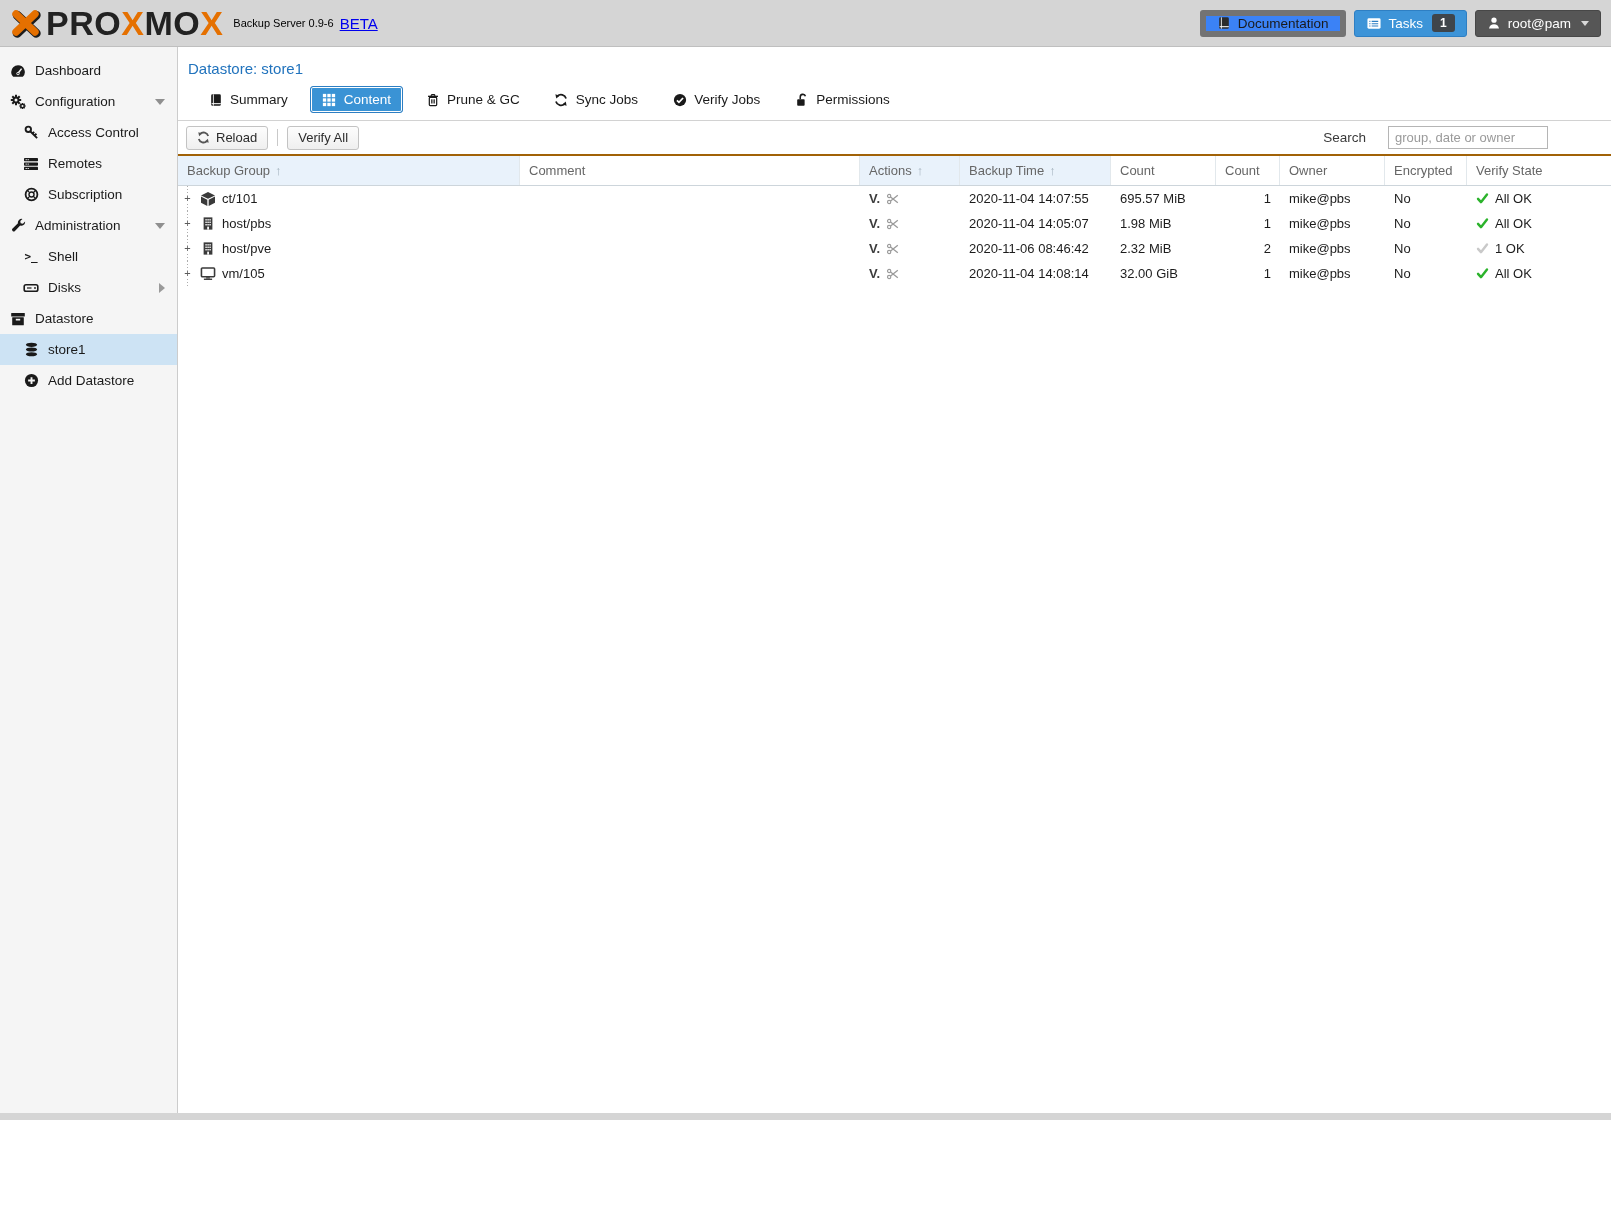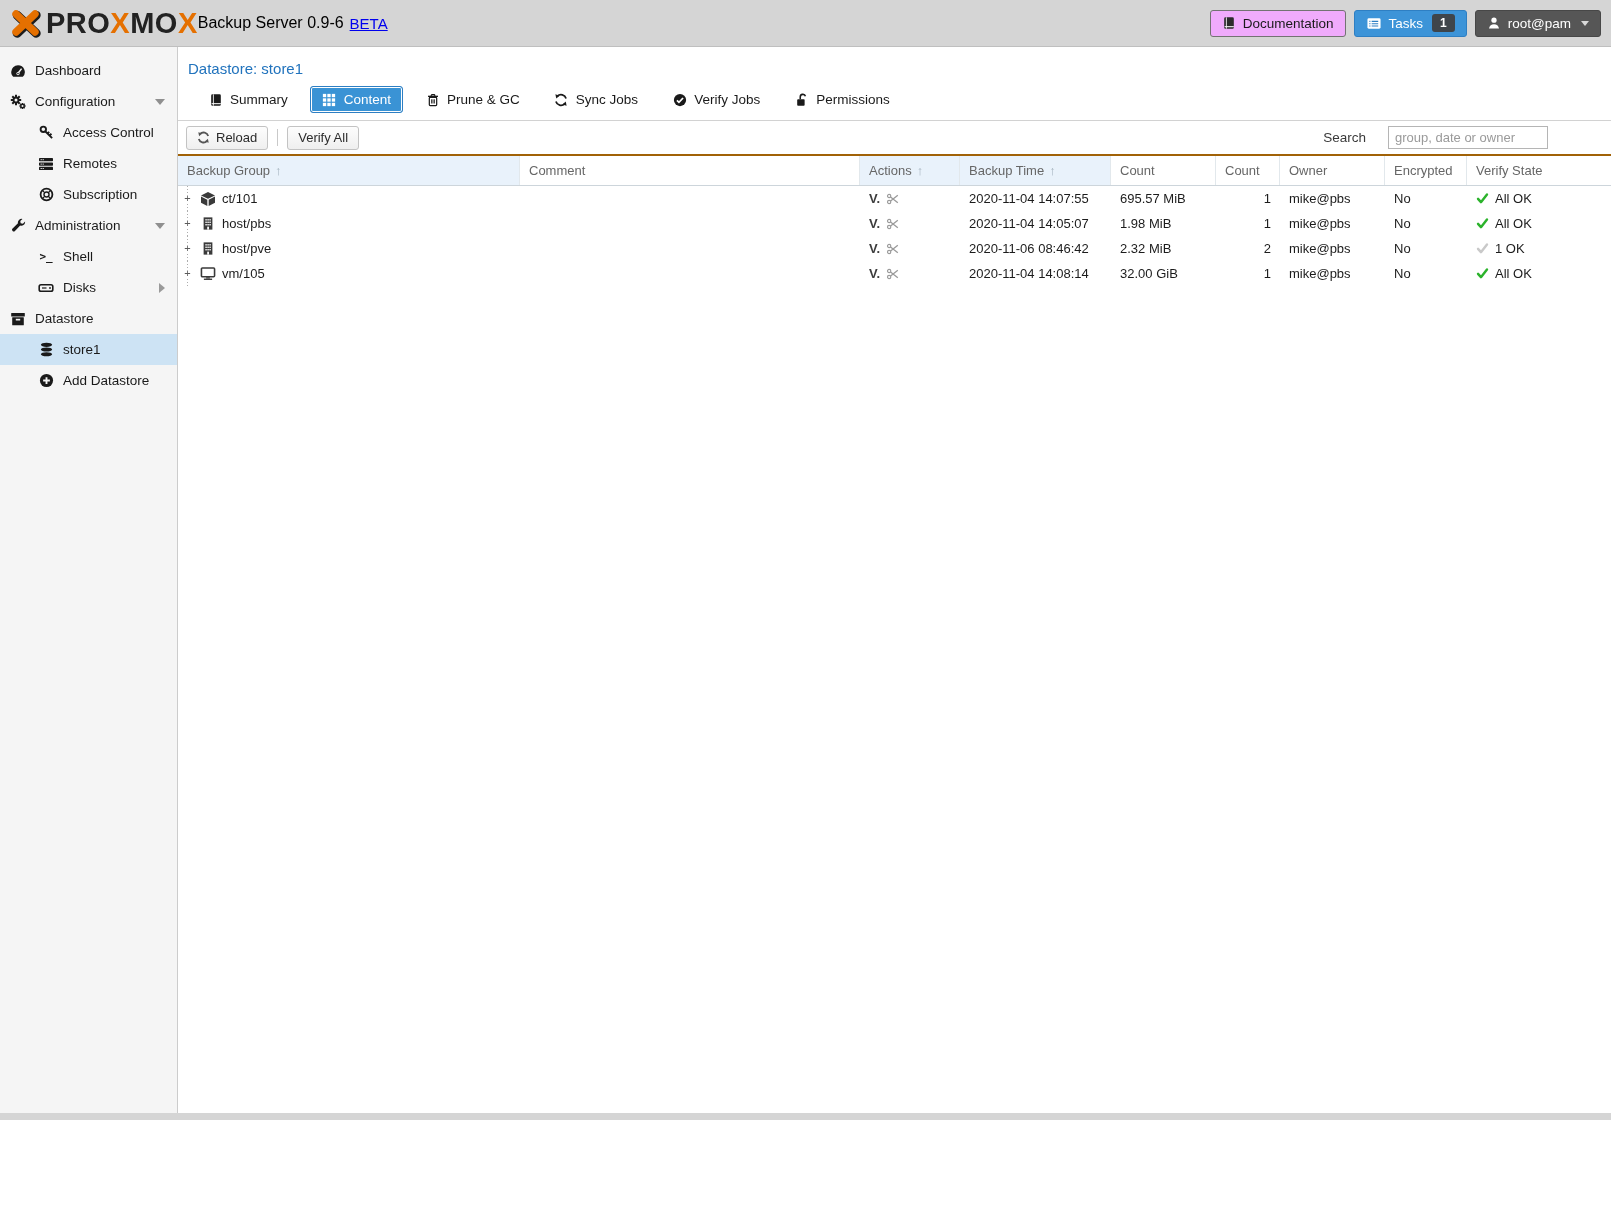--- a/index.html
+++ b/index.html
@@ -3,45 +3,45 @@
 <meta charset="utf-8">
 <style>
   * { margin:0; padding:0; box-sizing:border-box; }
   html,body { width:1611px; height:1206px; overflow:hidden; background:#fff;
     font-family:"Liberation Sans","DejaVu Sans",sans-serif; }
 
   
   .topbar { height:47px; background:#d5d5d5; border-bottom:1px solid #bfbfbf;
     display:flex; align-items:center; padding:0 10px; }
   .logo { display:flex; align-items:center; gap:4px; cursor:pointer; }
-  .logo-text { font-size:29px; font-weight:700; letter-spacing:.5px; color:#222; line-height:1; }
+  .logo-text { font-size:34px; font-weight:700; letter-spacing:.5px; color:#222; line-height:1; }
   .logo-text .ox { color:#e57000; }
-  .subtitle { font-size:16px; color:#000; }
+  .subtitle { font-size:11px; color:#000; margin-left:10px; }
   .beta { font-size:15px; color:#0000ee; text-decoration:underline; margin-left:6px; cursor:pointer; }
   .topbar-right { margin-left:auto; display:flex; align-items:center; gap:8px; }
   .tb-btn { height:27px; display:flex; align-items:center; gap:7px; padding:0 11px;
     border-radius:3px; font-size:13.5px; cursor:pointer; }
-  .btn-doc { background:#f0abfc; border:1px solid #737373; color:#1a1a1a;text-align:right; }
+  .btn-doc { background:#3b82f6; border:6px solid #737373; color:#1a1a1a;text-align:right; }
   .btn-tasks { background:#3d94d8; border:1px solid #2e7fc3; color:#fff; }
   .badge { background:#3f454b; color:#fff; font-size:12px; font-weight:700;
     padding:2px 8px; border-radius:3px; margin-left:2px; }
   .btn-user { background:#565656; border:1px solid #474747; color:#fff;text-align:center; }
   .caret-down { width:0; height:0; border-left:4px solid transparent; border-right:4px solid transparent;
     border-top:5px solid #d9d9d9; margin-left:3px; }
 
   
   .body-row { display:flex; height:1066px; }
   .sidebar { width:178px; background:#f5f5f5; border-right:1px solid #cccccc; padding-top:8px; flex:none; }
   .main { flex:1; background:#fff; min-width:0; }
   .footer-strip { height:7px; background:#d5d5d5; }
 
   
   .side-item { height:31px; display:flex; align-items:center; gap:9px; padding-left:10px;
     font-size:13.5px; color:#1a1a1a; cursor:pointer; }
-  .side-item.lvl1 { padding-left:38px; }
+  .side-item.lvl1 { padding-left:23px; }
   .side-item.selected { background:#cde3f4;align-items:center; }
   .sicon { width:16px; height:16px; flex:none; display:flex; align-items:center; justify-content:center; color:#1a1a1a; }
   .shell-glyph { font-family:"DejaVu Sans Mono",monospace; font-size:11px; font-weight:700; }
   .side-caret { margin-left:auto; margin-right:12px; width:0; height:0; }
   .side-caret.down { border-left:5px solid transparent; border-right:5px solid transparent; border-top:6px solid #8f8f8f; }
   .side-caret.right { border-top:5px solid transparent; border-bottom:5px solid transparent; border-left:6px solid #9a9a9a; }
 
   
   .page-title { font-size:15px; color:#2173bd; padding:13px 0 0 10px; line-height:18px; }
   .tabbar { display:flex; align-items:center; gap:10px; margin:8px 0 0 18px; padding-bottom:7px; }

